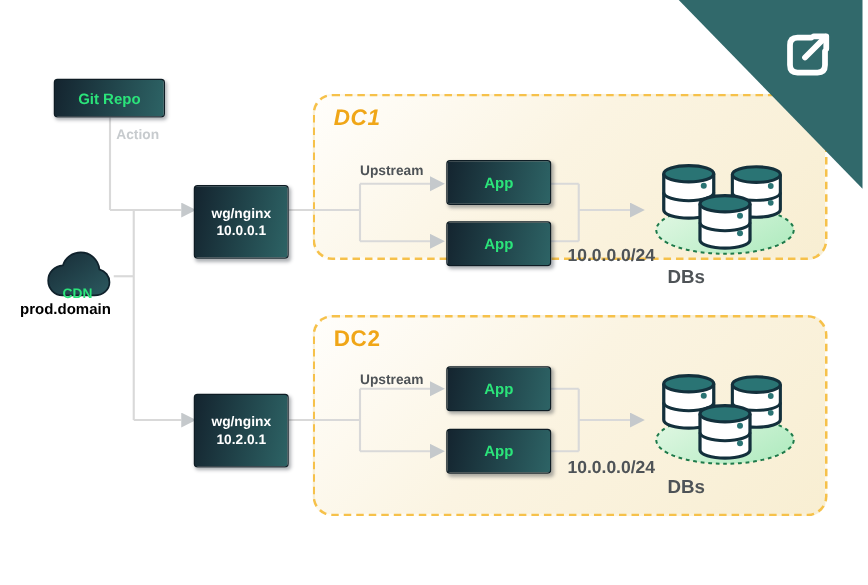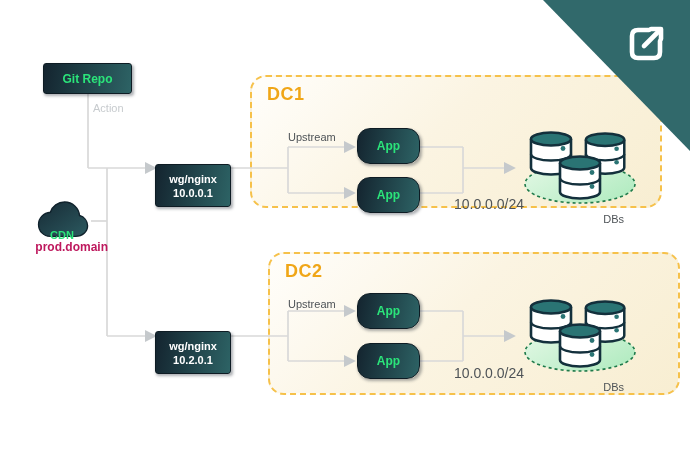--- a/index.html
+++ b/index.html
@@ -9,72 +9,72 @@
   }
   svg { display:block; }
   .layer { position:absolute; left:0; top:0; pointer-events:none; }
 
   
   .dc-panel {
     position:absolute; border:2px dashed #f6c14a; border-radius:16px;
     background:linear-gradient(135deg,#fffefb 0%, #fbf4e2 45%, #f8eed2 100%);
     box-sizing:border-box;
   }
-  .dc-panel.dc1 { left:250px; top:75px;  width:412px; height:133px; }
-  .dc-panel.dc2 { left:268px; top:252px; width:412px; height:143px; }
+  .dc-panel.dc1 { left:250px; top:75px;  width:412px; height:133px;font-style:italic; }
+  .dc-panel.dc2 { left:250px; top:252px; width:412px; height:161px; }
   .dc-title {
     position:absolute; left:15px; top:7px; font-size:18px; font-weight:bold;
     color:#f0a617; letter-spacing:0.5px;
   }
 
   
   .dark-box {
     position:absolute; background:linear-gradient(100deg,#14242f 0%,#2d6365 100%);
     border:1px solid #0e1c24; border-radius:3px; box-sizing:border-box;
     display:flex; flex-direction:column; align-items:center; justify-content:center;
     box-shadow:1.5px 2px 3px rgba(20,30,40,0.35);
     text-align:center;
   }
   .git-repo { left:43px; top:63px; width:89px; height:31px; }
   .git-repo span { color:#2be47a; font-size:12px; font-weight:bold; }
 
-  .wg-box { width:76px; height:43px;margin-top:16px; }
+  .wg-box { width:76px; height:59px; }
   .wg-box.dc1 { left:155px; top:148px; }
   .wg-box.dc2 { left:155px; top:315px; }
   .wg-box span { color:#ffffff; font-size:11px; font-weight:bold; line-height:14px; }
 
-  .app-box { width:63px; height:36px;border-radius:13px; }
+  .app-box { width:84px; height:36px; }
   .app-box span { color:#2be47a; font-size:12px; font-weight:bold; }
   .app-box.d1a { left:357px; top:128px; }
   .app-box.d1b { left:357px; top:177px; }
   .app-box.d2a { left:357px; top:293px; }
   .app-box.d2b { left:357px; top:343px; }
 
   
-  .lbl { position:absolute; font-weight:normal; }
+  .lbl { position:absolute; font-weight:bold; }
   .action-lbl   { left:93px;  top:102px; font-size:11px; color:#c7cbce; }
   .upstream-lbl { font-size:11px; color:#4e5357; }
   .upstream-lbl.dc1 { left:288px; top:131px; }
   .upstream-lbl.dc2 { left:288px; top:298px; }
   .subnet-lbl { width:110px; text-align:center; font-size:14px; color:#4e5357; }
   .subnet-lbl.dc1 { left:434px; top:196px; }
   .subnet-lbl.dc2 { left:434px; top:365px; }
-  .dbs-lbl { width:90px; text-align:right; font-size:11px; color:#4e5357; }
+  .dbs-lbl { width:90px; text-align:left; font-size:15px; color:#4e5357; }
   .dbs-lbl.dc1 { left:534px; top:213px; }
   .dbs-lbl.dc2 { left:534px; top:381px; }
 
   
   .cdn-group { position:absolute; left:28px; top:196px; width:70px; }
   .cdn-label {
     position:absolute; left:0; top:21px; width:68px; text-align:center;
     color:#2be47a; font-size:11px; font-weight:bold;margin-top:12px;
   }
   .cdn-domain {
-    position:absolute; left:-12px; top:44px; width:92px; text-align:right;
-    color:#be185d; font-size:12px; font-weight:bold;
+    position:absolute; left:-12px; top:44px; width:92px; text-align:left;
+    color:#000000; font-size:12px; font-weight:bold;
   }
 
   
   .db-cluster { position:absolute; width:122px; height:84px; }
   .db-cluster.dc1 { left:519px; top:125px; }
   .db-cluster.dc2 { left:519px; top:293px; }
 
   
   .corner { position:absolute; left:0; top:0; width:694px; height:156px; pointer-events:none; }
   .corner-btn { position:absolute; left:624px; top:22px; width:44px; height:44px; cursor:pointer; }

